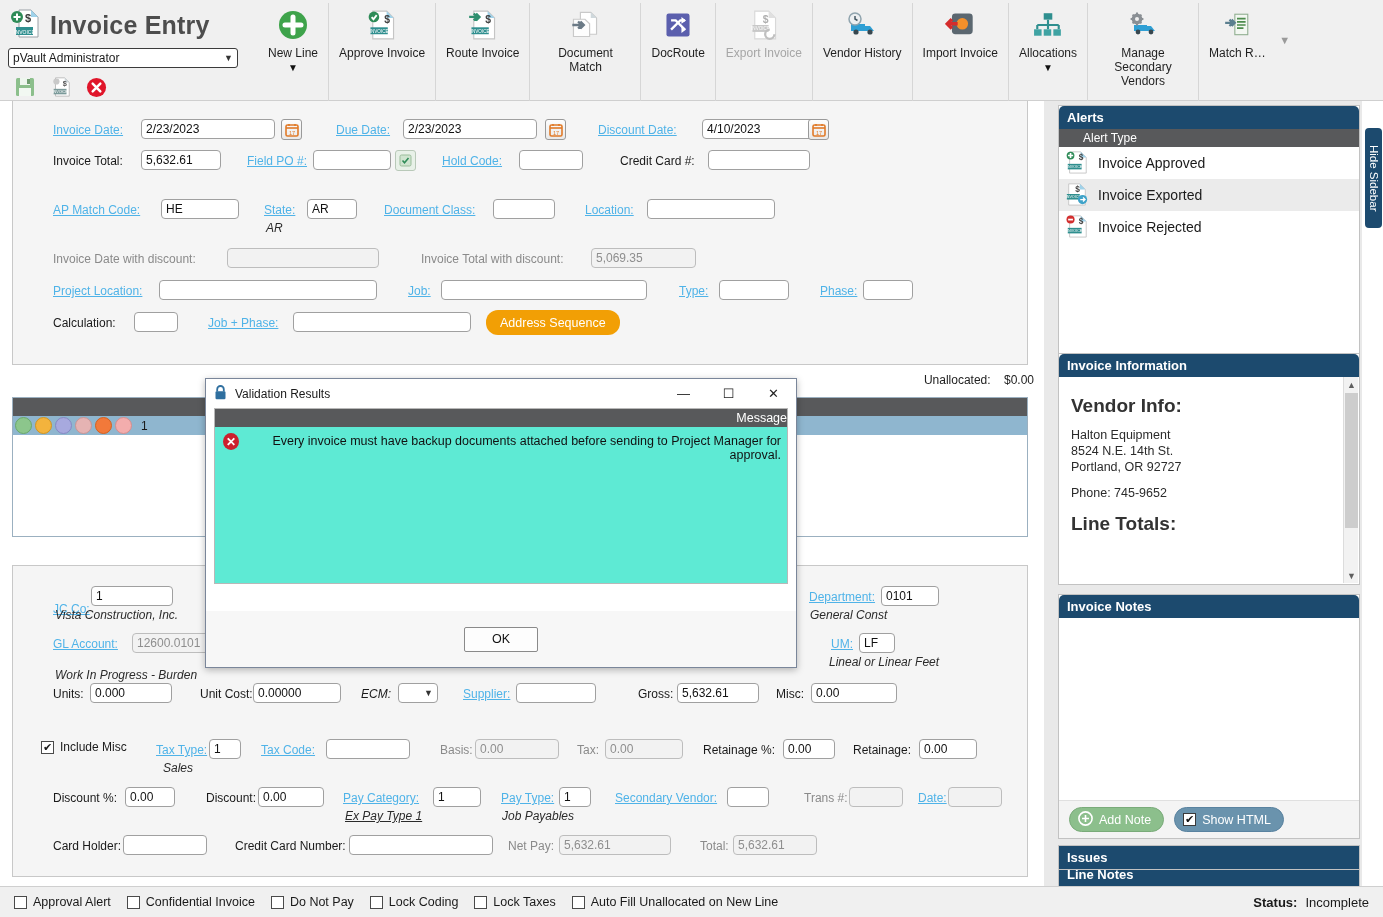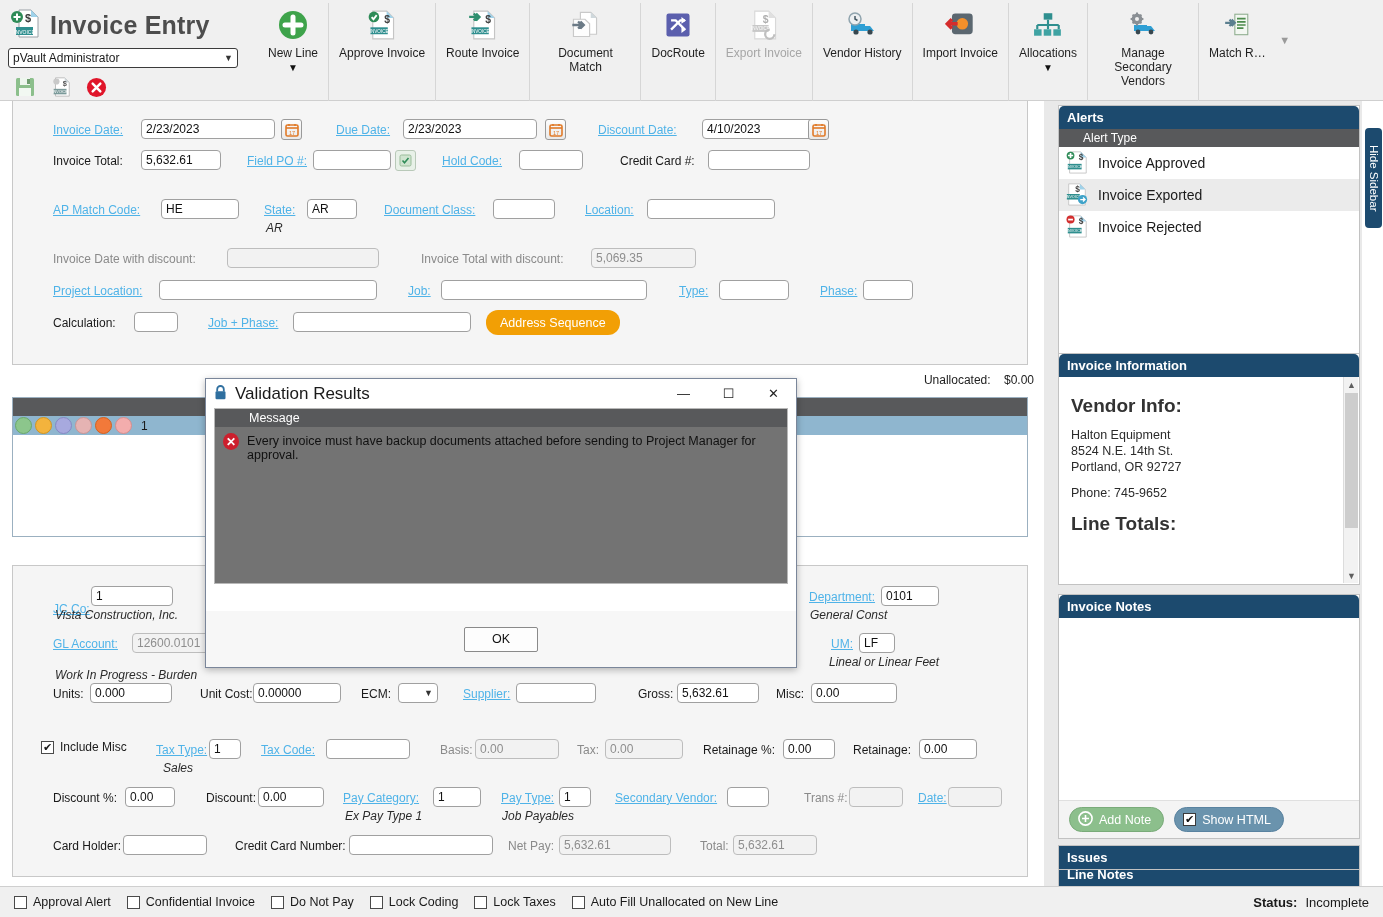--- a/index.html
+++ b/index.html
@@ -186,25 +186,25 @@
   .status-right { margin-left: auto; display: flex; gap: 8px; font-size: 13px; }
   .status-right .k { font-weight: bold; }
 
   
   .dialog {
     position: absolute; left: 205px; top: 378px; width: 592px; height: 290px;
     background: #fff; border: 1px solid #7a869a;
     box-shadow: 0 2px 7px rgba(0,0,0,.28);
   }
   .dlg-title { height: 29px; display: flex; align-items: center; padding-left: 8px; gap: 8px; background: #fff; }
-  .dlg-title .t { font-size: 17px; color: #1a1a1a; }
+  .dlg-title .t { font-size: 12px; color: #1a1a1a; }
   .dlg-ctrls { margin-left: auto; display: flex; height: 29px; }
   .dlg-ctrls div { width: 45px; display: flex; align-items: center; justify-content: center;
                    font-size: 13px; color: #222; cursor: pointer; }
-  .dlg-grid { margin: 0 8px; border: 1px solid #b8b8b8; height: 176px; background: #737373; }
+  .dlg-grid { margin: 0 8px; border: 1px solid #b8b8b8; height: 176px; background: #5eead4; text-align: right; }
   .dlg-colhdr { background: #58595b; color: #fff; font-size: 12.5px; padding: 2px 0 2px 34px; }
   .dlg-msg { display: flex; align-items: flex-start; gap: 8px; padding: 6px 6px 0 8px; }
   .dlg-msg .m { font-size: 12.5px; color: #111; padding-top: 1px; }
   .dlg-foot { position: absolute; left: 0; right: 0; bottom: 0; height: 56px;
               display: flex; align-items: center; justify-content: center; background: #f7f7f7; }
   .ok-btn {
     width: 74px; height: 25px; border: 1px solid #8a8a8a; background: #fdfdfd;
     border-radius: 2px; font-size: 12.5px; font-family: "Liberation Sans", sans-serif;
     cursor: pointer; color: #111;
   }
@@ -550,21 +550,21 @@
       <span class="abs lbl-link" style="left:818px; top:71px;">UM:</span>
       <span class="abs inp" style="left:846px; top:67px; width:36px;">LF</span>
       <span class="abs sub-italic" style="left:816px; top:89px;">Lineal or Linear Feet</span>
 
       <span class="abs lbl-plain" style="left:40px; top:121px;">Units:</span>
       <span class="abs inp" style="left:77px; top:117px; width:82px;">0.000</span>
 
       <span class="abs lbl-plain" style="left:187px; top:121px;">Unit Cost:</span>
       <span class="abs inp" style="left:240px; top:117px; width:88px;">0.00000</span>
 
-      <span class="abs lbl-plain" style="left:348px; top:121px;">ECM:</span>
+      <span class="abs lbl-plain" style="left:348px; top:121px;font-style:italic;">ECM:</span>
       <span class="abs inp" style="left:385px; top:117px; width:40px; justify-content:flex-end;">
         <span style="font-size:9px; color:#333;">▼</span>
       </span>
 
       <span class="abs lbl-link" style="left:450px; top:121px;">Supplier:</span>
       <span class="abs inp" style="left:503px; top:117px; width:80px;"></span>
 
       <span class="abs lbl-plain" style="left:625px; top:121px;">Gross:</span>
       <span class="abs inp" style="left:664px; top:117px; width:82px;">5,632.61</span>
 
@@ -596,21 +596,21 @@
       <span class="abs inp" style="left:906px; top:173px; width:58px;">0.00</span>
 
       <span class="abs lbl-plain" style="left:40px; top:225px;">Discount %:</span>
       <span class="abs inp" style="left:112px; top:221px; width:50px;">0.00</span>
 
       <span class="abs lbl-plain" style="left:193px; top:225px;">Discount:</span>
       <span class="abs inp" style="left:245px; top:221px; width:66px;">0.00</span>
 
       <span class="abs lbl-link" style="left:330px; top:225px;">Pay Category:</span>
       <span class="abs inp" style="left:420px; top:221px; width:48px;">1</span>
-      <span class="abs sub-italic" style="left:332px; top:243px;">Ex Pay Type 1</span>
+      <span class="abs sub-italic" style="left:332px; top:243px;text-decoration:underline;">Ex Pay Type 1</span>
 
       <span class="abs lbl-link" style="left:488px; top:225px;">Pay Type:</span>
       <span class="abs inp" style="left:546px; top:221px; width:32px;">1</span>
       <span class="abs sub-italic" style="left:489px; top:243px;">Job Payables</span>
 
       <span class="abs lbl-link" style="left:602px; top:225px;">Secondary Vendor:</span>
       <span class="abs inp" style="left:714px; top:221px; width:42px;"></span>
 
       <span class="abs lbl-dim" style="left:791px; top:225px;">Trans #:</span>
       <span class="abs inp ro" style="left:836px; top:221px; width:54px;"></span>

